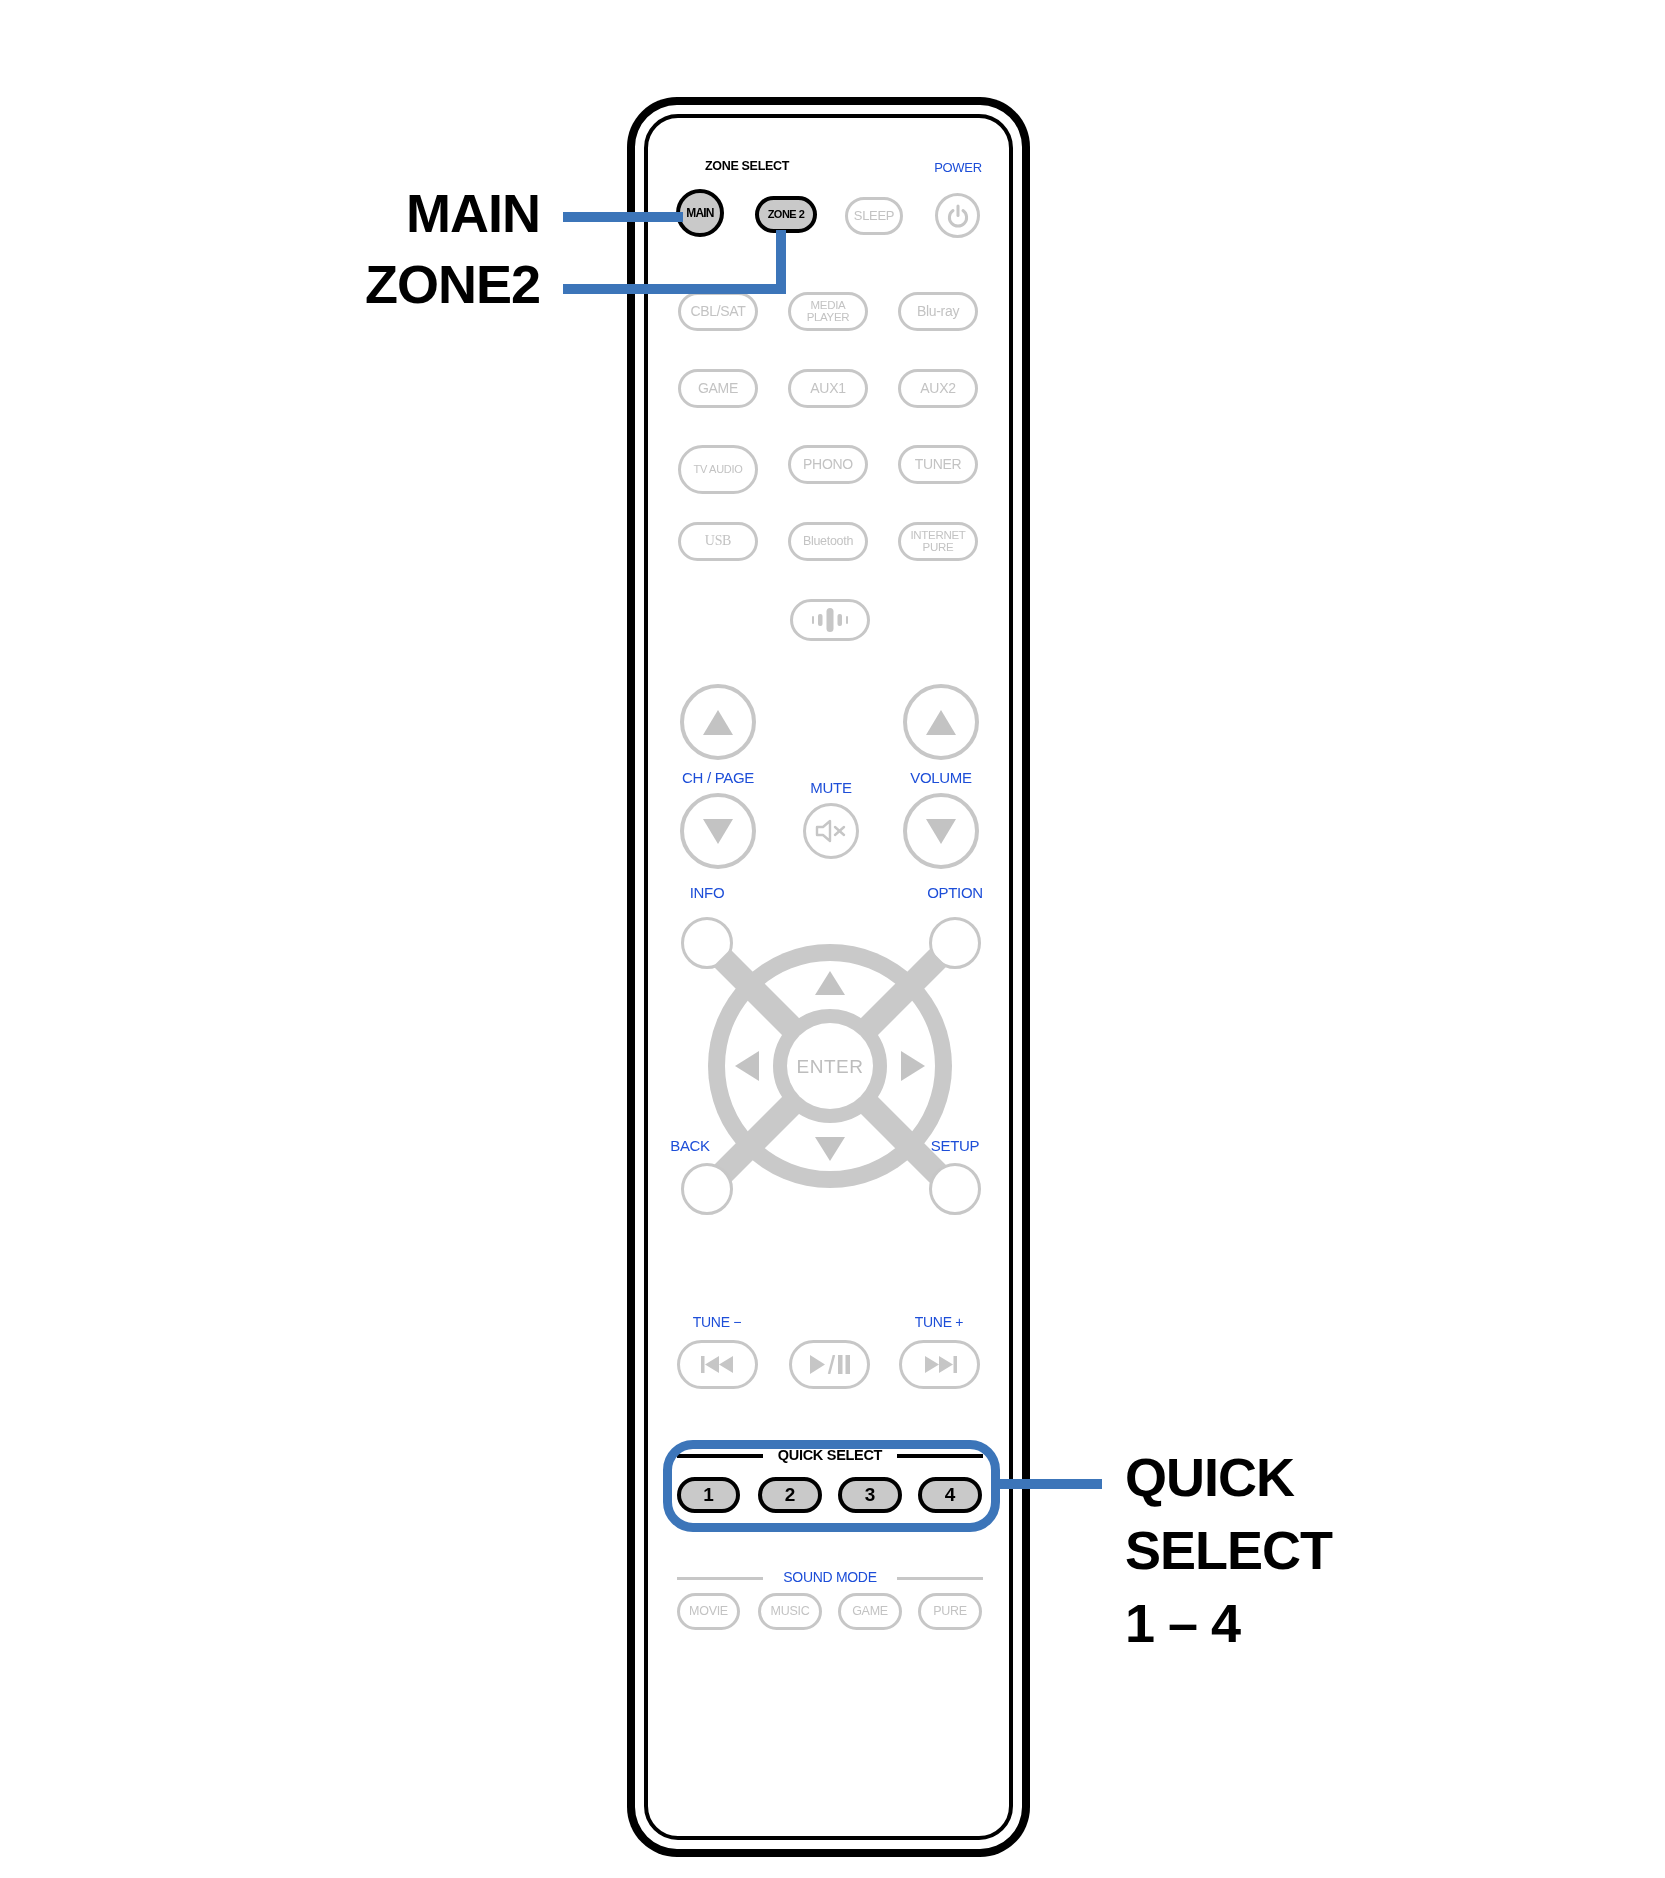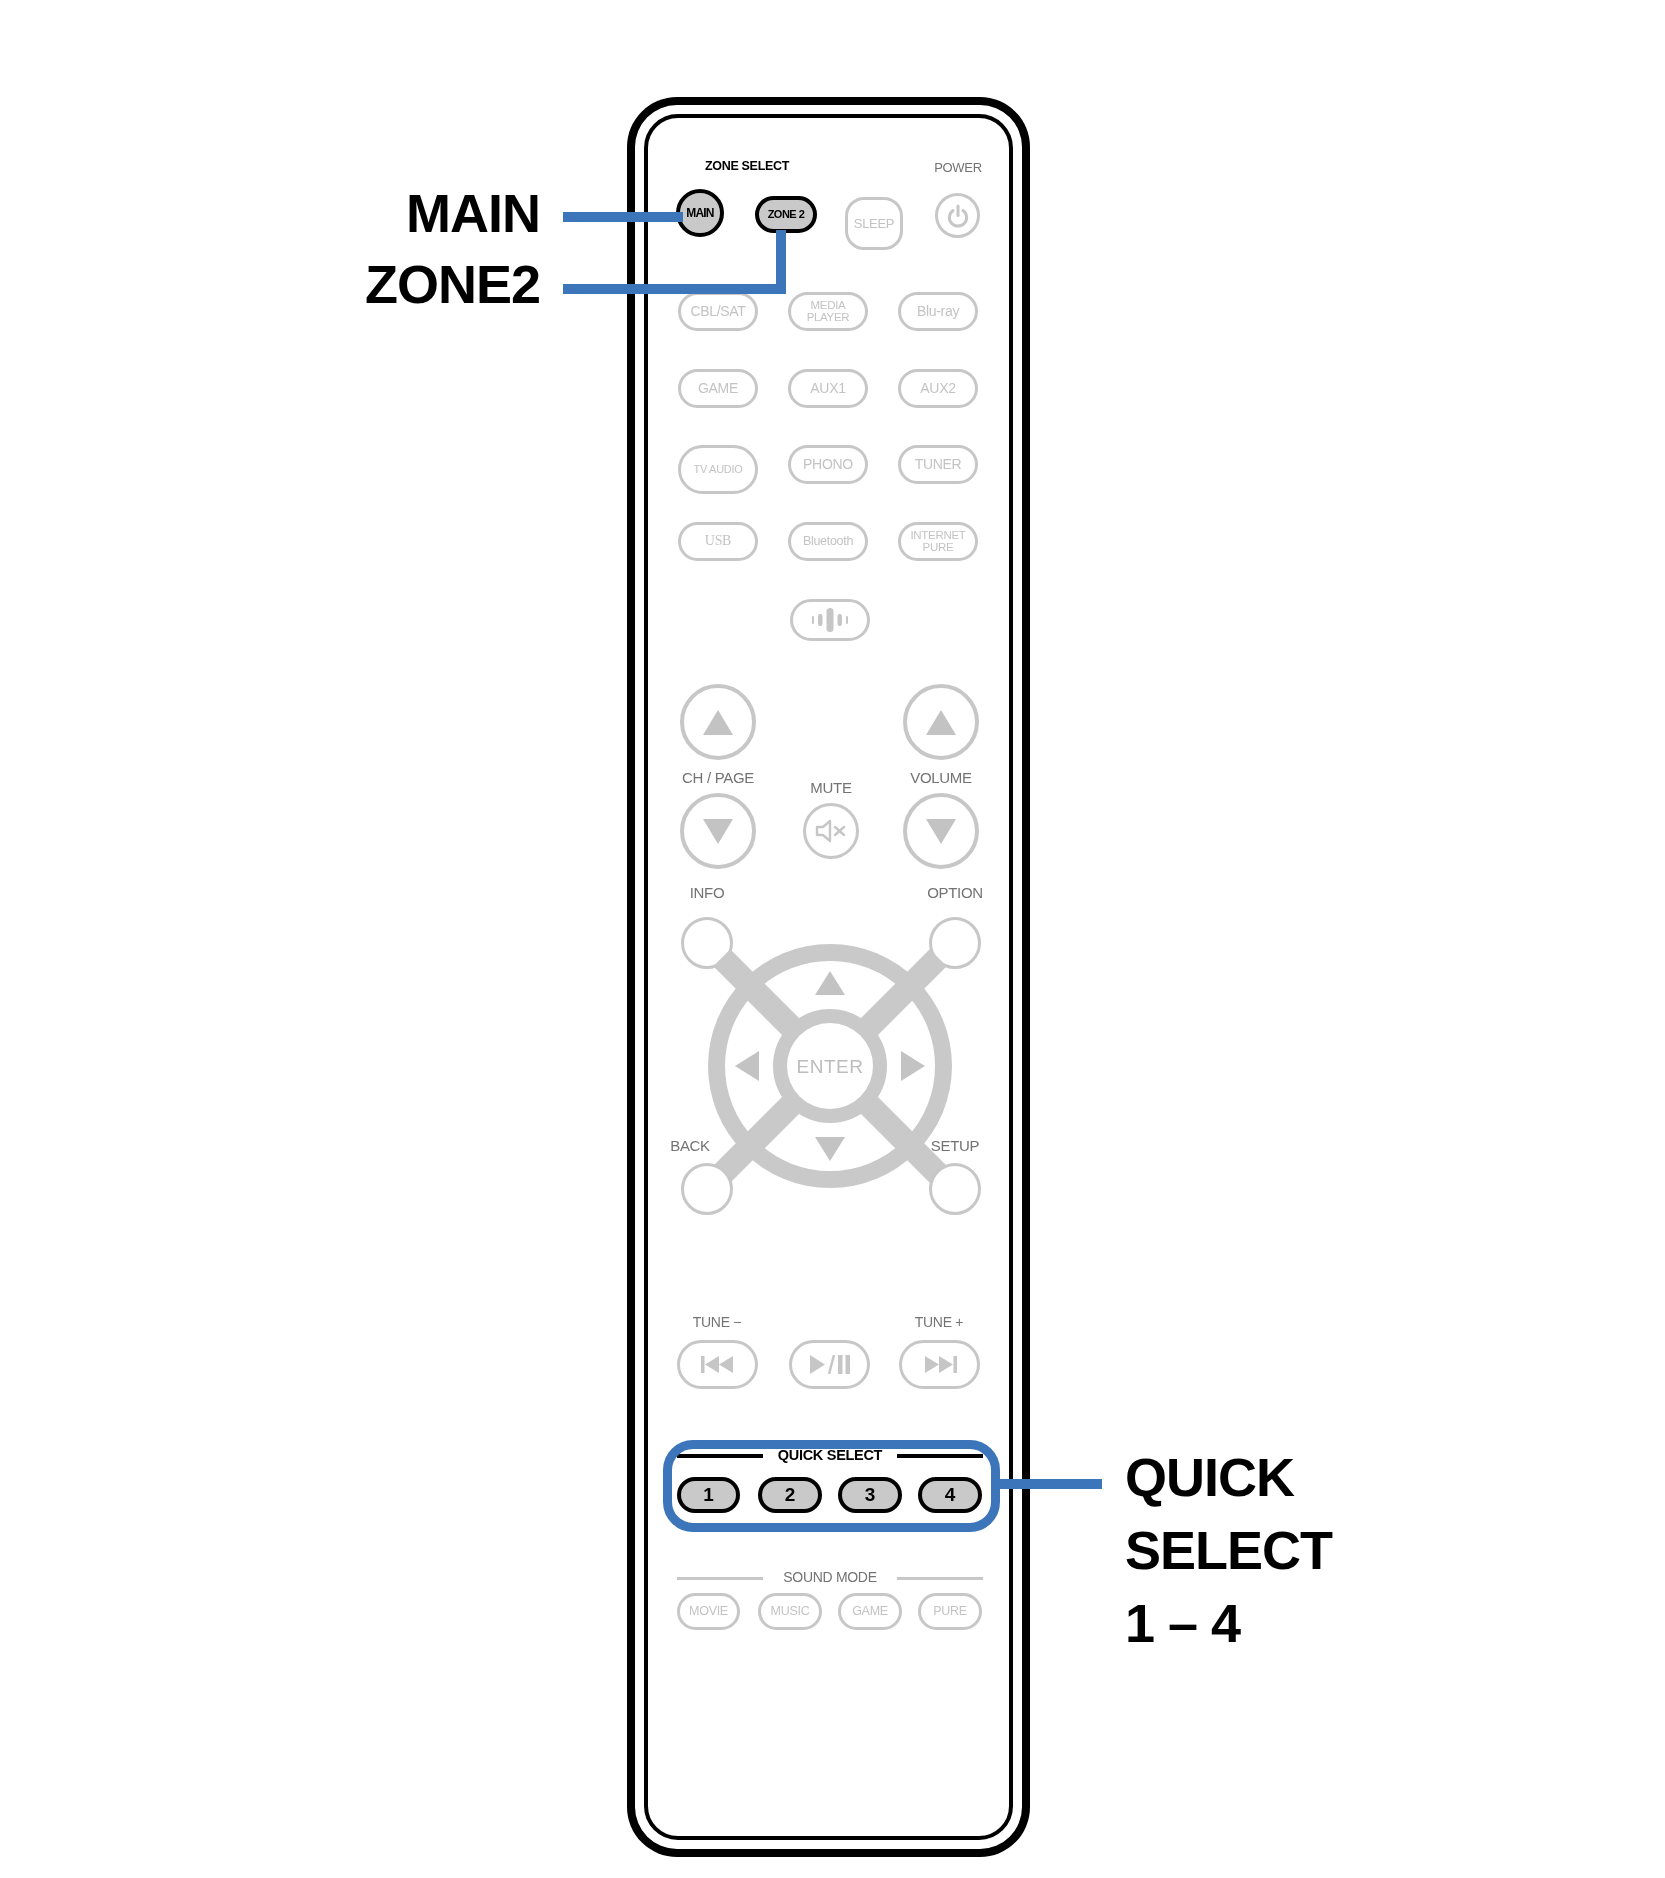--- a/index.html
+++ b/index.html
@@ -9,21 +9,21 @@
   
   .remote{position:absolute;left:627px;top:97px;width:403px;height:1760px;
           border-radius:50px;background:#fff;box-shadow:inset 0 0 0 8px #000;}
   .remote-inner{position:absolute;left:17px;top:17px;right:17px;bottom:17px;
           border:4px solid #000;border-radius:34px;}
 
   .abs{position:absolute;box-sizing:border-box;}
 
   
   .lbl{position:absolute;box-sizing:border-box;text-align:center;
-       color:#737373;font-size:15px;letter-spacing:-0.3px;white-space:pre-line;}
+       color:#1d4ed8;font-size:15px;letter-spacing:-0.3px;white-space:pre-line;}
   .lbl.dark{color:#000;font-weight:700;}
 
   
   .pill{position:absolute;box-sizing:border-box;border:3px solid #c7c7c7;border-radius:25px;
         display:flex;align-items:center;justify-content:center;background:#fff;
         color:#c3c3c3;font-size:14px;letter-spacing:-0.3px;text-align:center;
         white-space:pre-line;line-height:1.02;}
   .circle{position:absolute;box-sizing:border-box;border:4px solid #c7c7c7;border-radius:50%;
         display:flex;align-items:center;justify-content:center;background:#fff;}
 
@@ -57,21 +57,21 @@
 
     <div class="lbl dark" style="left:40px;top:62px;width:160px;font-size:12.5px;">ZONE SELECT</div>
     <div class="lbl" style="left:296px;top:63px;width:70px;font-size:13px;">POWER</div>
 
     <div class="circle hl" style="left:49px;top:92px;width:48px;height:48px;font-size:12px;letter-spacing:-0.8px;">
       <span>MAIN</span>
     </div>
     <div class="pill hl" style="left:128px;top:99px;width:62px;height:37px;border-radius:19px;font-size:11px;letter-spacing:-0.5px;">
       <span>ZONE 2</span>
     </div>
-    <div class="pill" style="left:218px;top:100px;width:58px;height:53px;border-radius:19px;font-size:13px;">
+    <div class="pill" style="left:218px;top:100px;width:58px;height:38px;border-radius:19px;font-size:13px;">
       <span>SLEEP</span>
     </div>
     <div class="circle" style="left:308px;top:96px;width:45px;height:45px;border-width:3px;">
       <svg width="26" height="26" viewBox="0 0 26 26">
         <path d="M8 7.5 A 8.6 8.6 0 1 0 18 7.5" fill="none" stroke="#c6c6c6" stroke-width="3" stroke-linecap="round"></path>
         <line x1="13" y1="3" x2="13" y2="12.5" stroke="#c6c6c6" stroke-width="3" stroke-linecap="round"></line>
       </svg>
     </div>
 
     <div class="pill" style="left:51px;top:195px;width:80px;height:39px;"><span>CBL/SAT</span></div>

